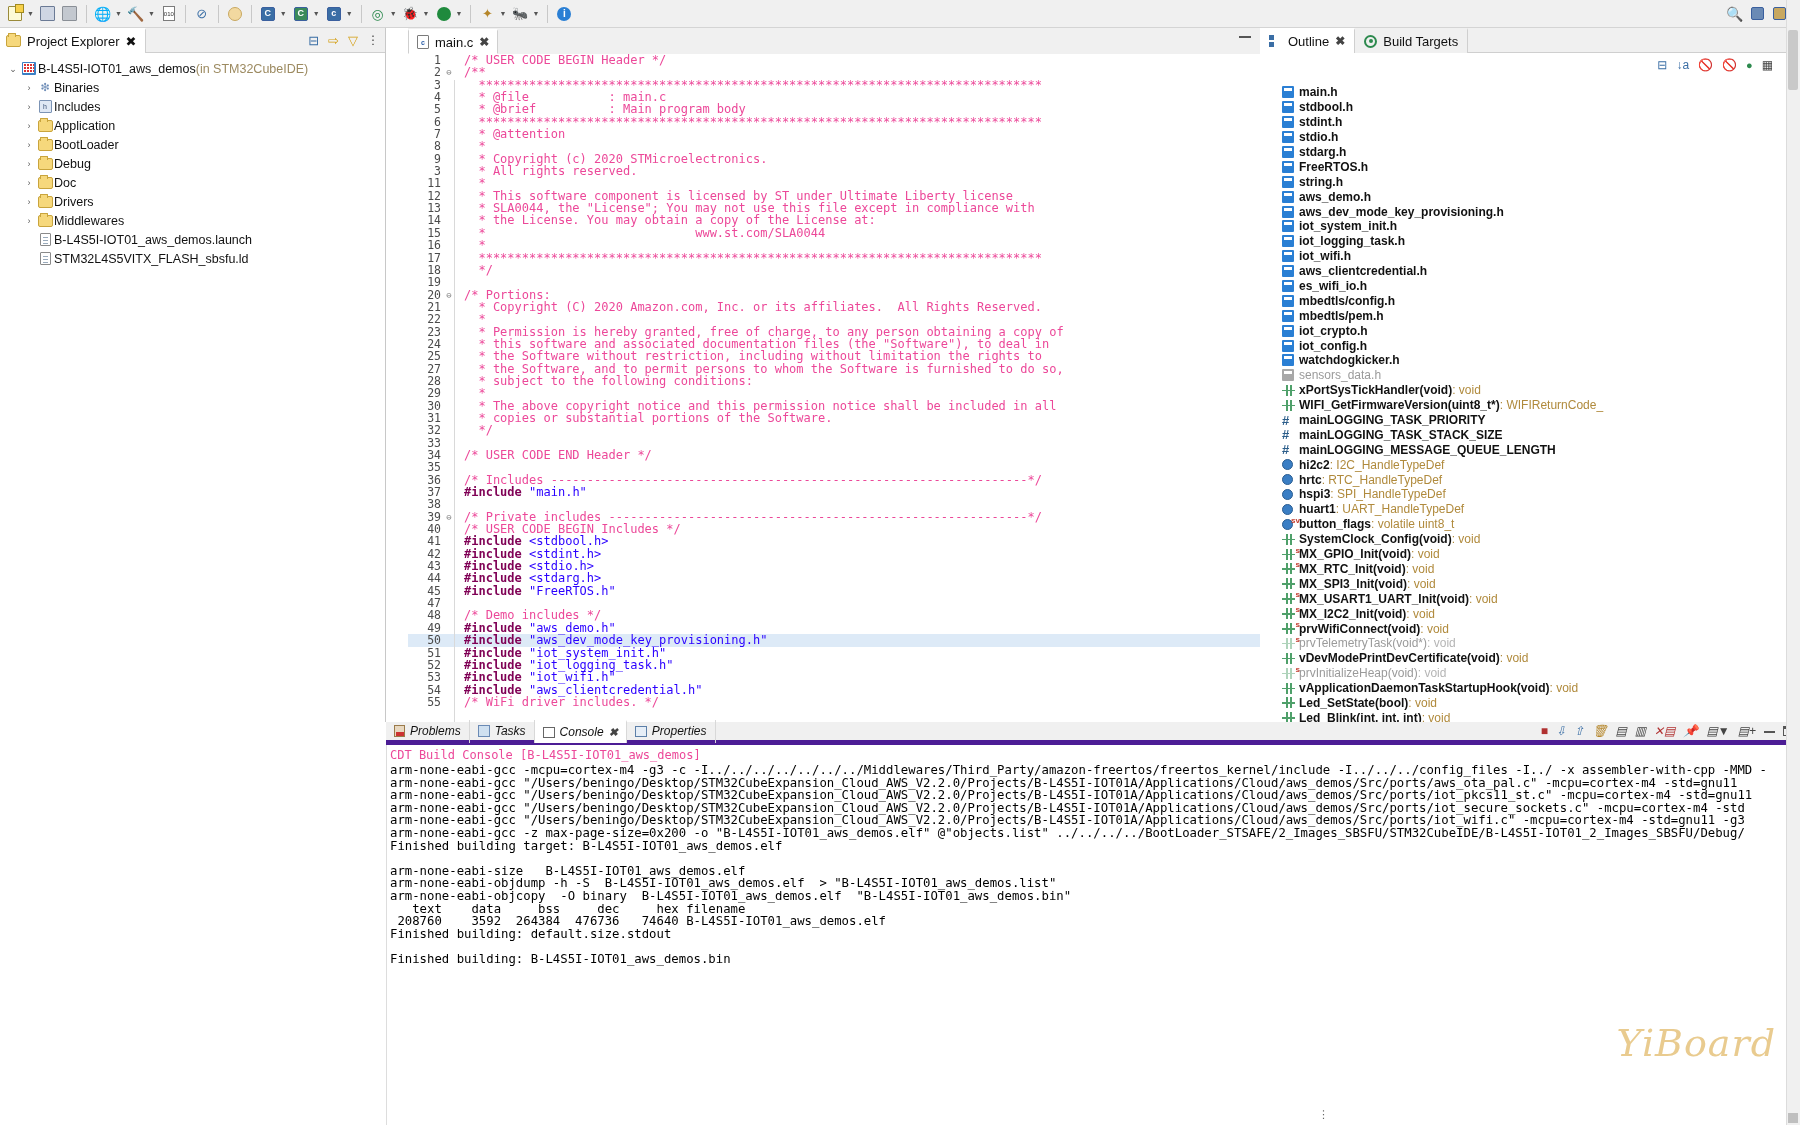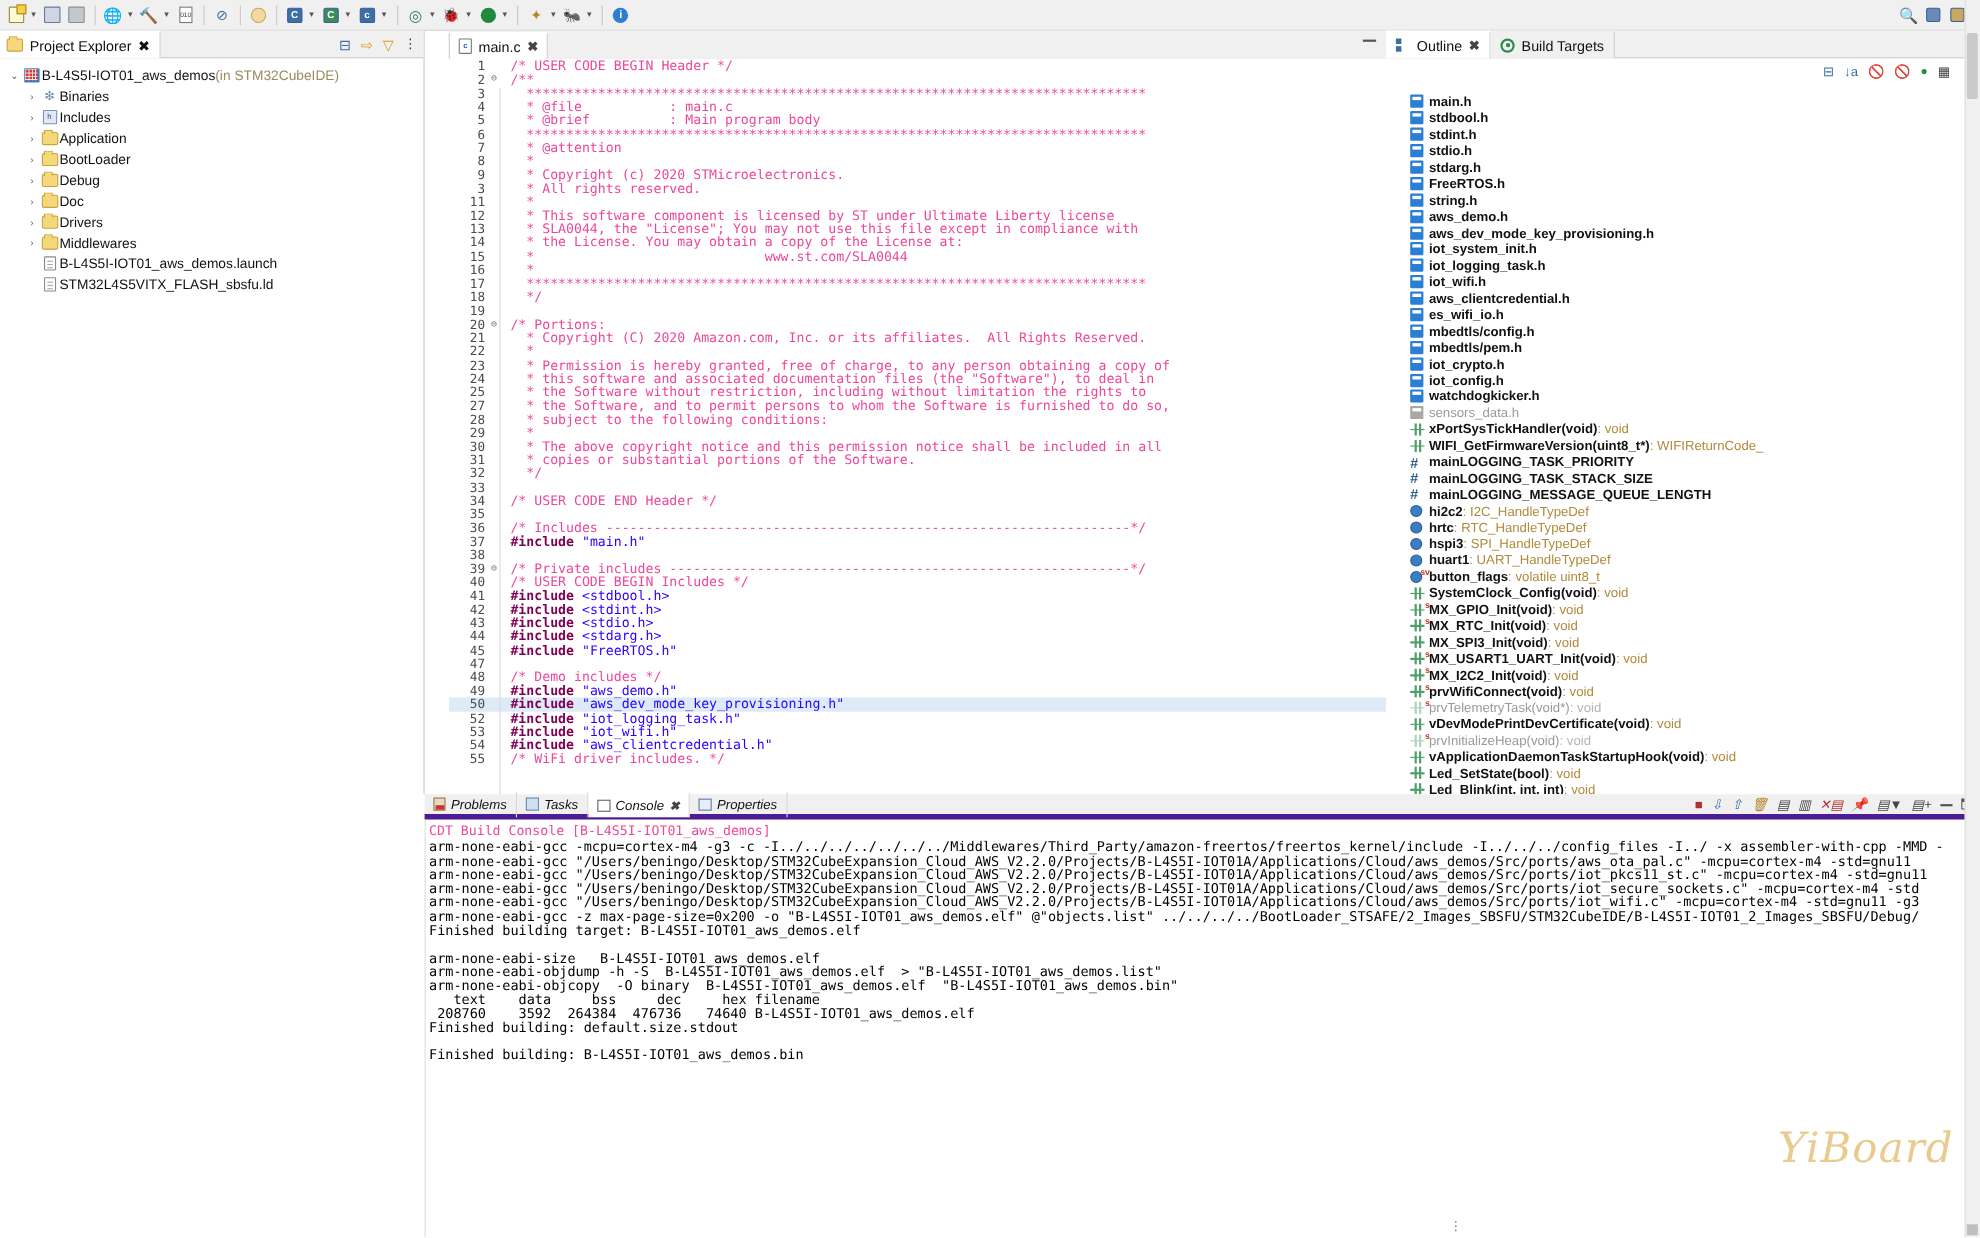--- a/index.html
+++ b/index.html
@@ -398,20 +398,21 @@
         <div class="cl"><span class="lnum">40</span><span class="fold"></span><span class="ctext"><span class="c-cmt">/* USER CODE BEGIN Includes */</span></span></div>
         <div class="cl"><span class="lnum">41</span><span class="fold"></span><span class="ctext"><span class="c-pp">#include </span><span class="c-str">&lt;stdbool.h&gt;</span></span></div>
         <div class="cl"><span class="lnum">42</span><span class="fold"></span><span class="ctext"><span class="c-pp">#include </span><span class="c-str">&lt;stdint.h&gt;</span></span></div>
         <div class="cl"><span class="lnum">43</span><span class="fold"></span><span class="ctext"><span class="c-pp">#include </span><span class="c-str">&lt;stdio.h&gt;</span></span></div>
         <div class="cl"><span class="lnum">44</span><span class="fold"></span><span class="ctext"><span class="c-pp">#include </span><span class="c-str">&lt;stdarg.h&gt;</span></span></div>
         <div class="cl"><span class="lnum">45</span><span class="fold"></span><span class="ctext"><span class="c-pp">#include </span><span class="c-str">"FreeRTOS.h"</span></span></div>
         <div class="cl"><span class="lnum">47</span><span class="fold"></span><span class="ctext"><span class="c-plain"></span></span></div>
         <div class="cl"><span class="lnum">48</span><span class="fold"></span><span class="ctext"><span class="c-cmt">/* Demo includes */</span></span></div>
         <div class="cl"><span class="lnum">49</span><span class="fold"></span><span class="ctext"><span class="c-pp">#include </span><span class="c-str">"aws_demo.h"</span></span></div>
         <div class="cl hl"><span class="lnum">50</span><span class="fold"></span><span class="ctext"><span class="c-pp">#include </span><span class="c-str">"aws_dev_mode_key_provisioning.h"</span></span></div>
+        <div class="cl"><span class="lnum">51</span><span class="fold"></span><span class="ctext"><span class="c-pp">#include </span><span class="c-str">"iot_system_init.h"</span></span></div>
         <div class="cl"><span class="lnum">52</span><span class="fold"></span><span class="ctext"><span class="c-pp">#include </span><span class="c-str">"iot_logging_task.h"</span></span></div>
         <div class="cl"><span class="lnum">53</span><span class="fold"></span><span class="ctext"><span class="c-pp">#include </span><span class="c-str">"iot_wifi.h"</span></span></div>
         <div class="cl"><span class="lnum">54</span><span class="fold"></span><span class="ctext"><span class="c-pp">#include </span><span class="c-str">"aws_clientcredential.h"</span></span></div>
         <div class="cl"><span class="lnum">55</span><span class="fold"></span><span class="ctext"><span class="c-cmt">/* WiFi driver includes. */</span></span></div>
       </div>
   </div>
 </div>
 
 <div class="panel" id="outline">
   <div id="ol-tabbar">

